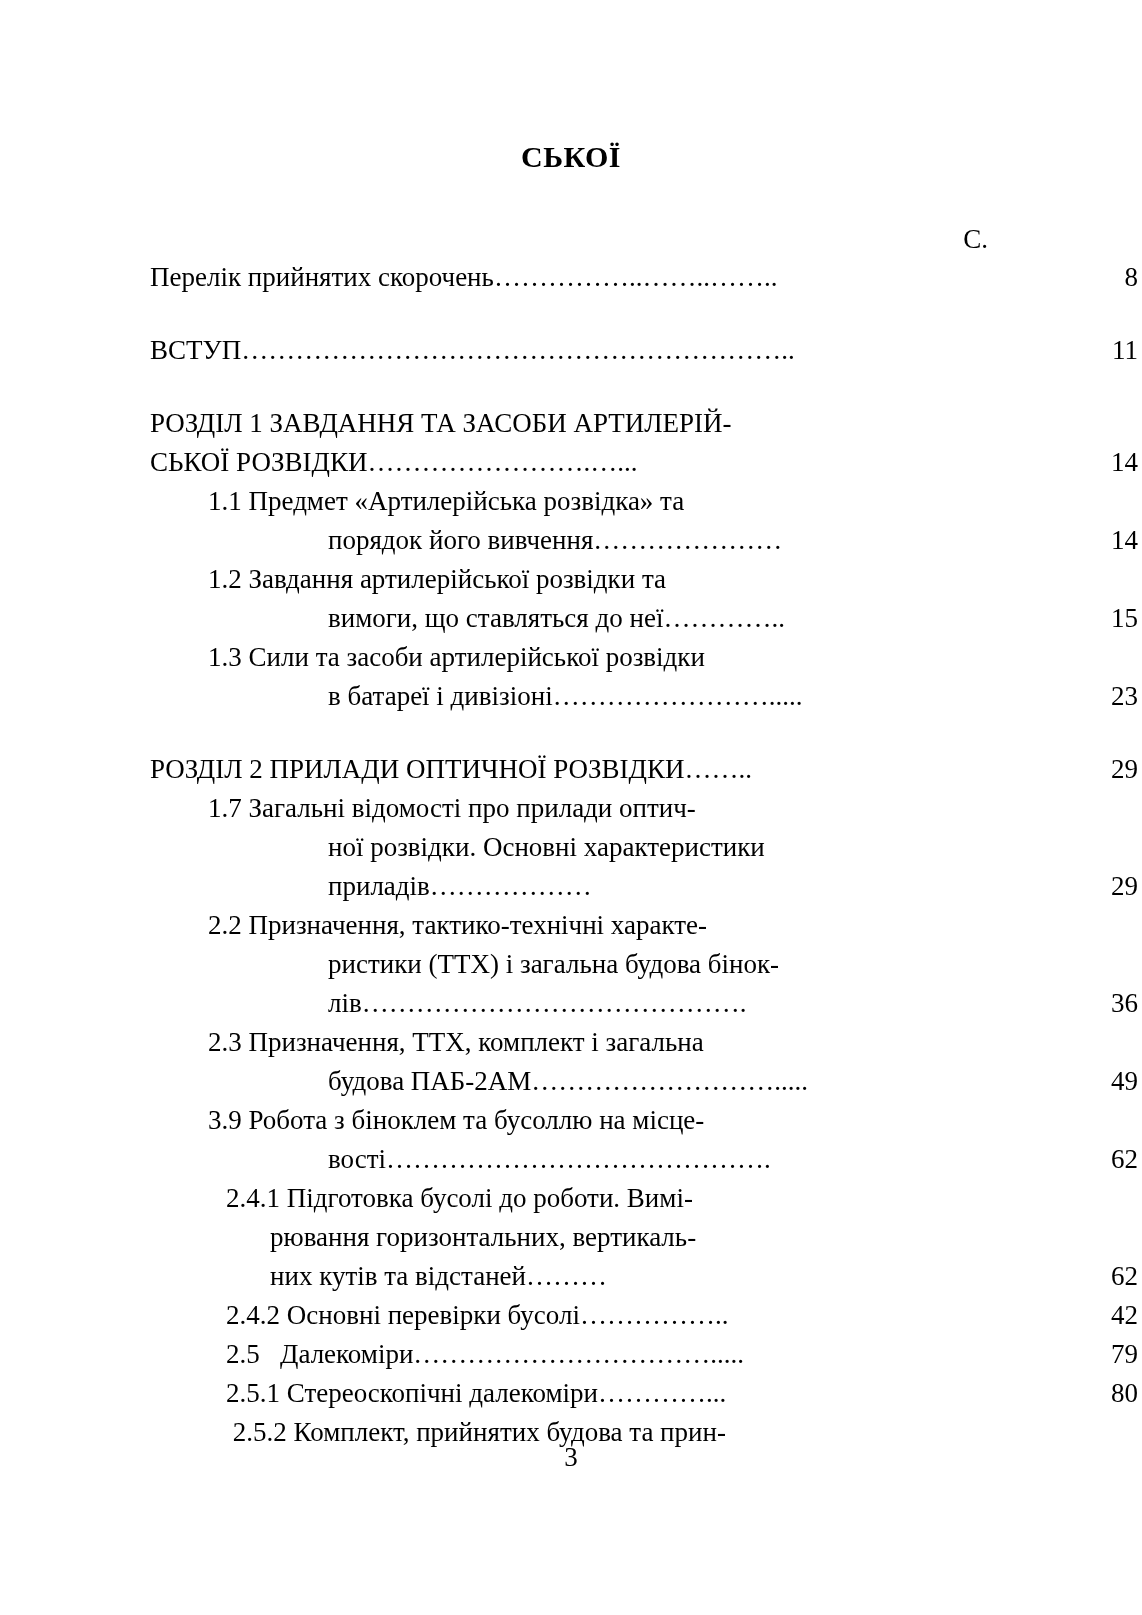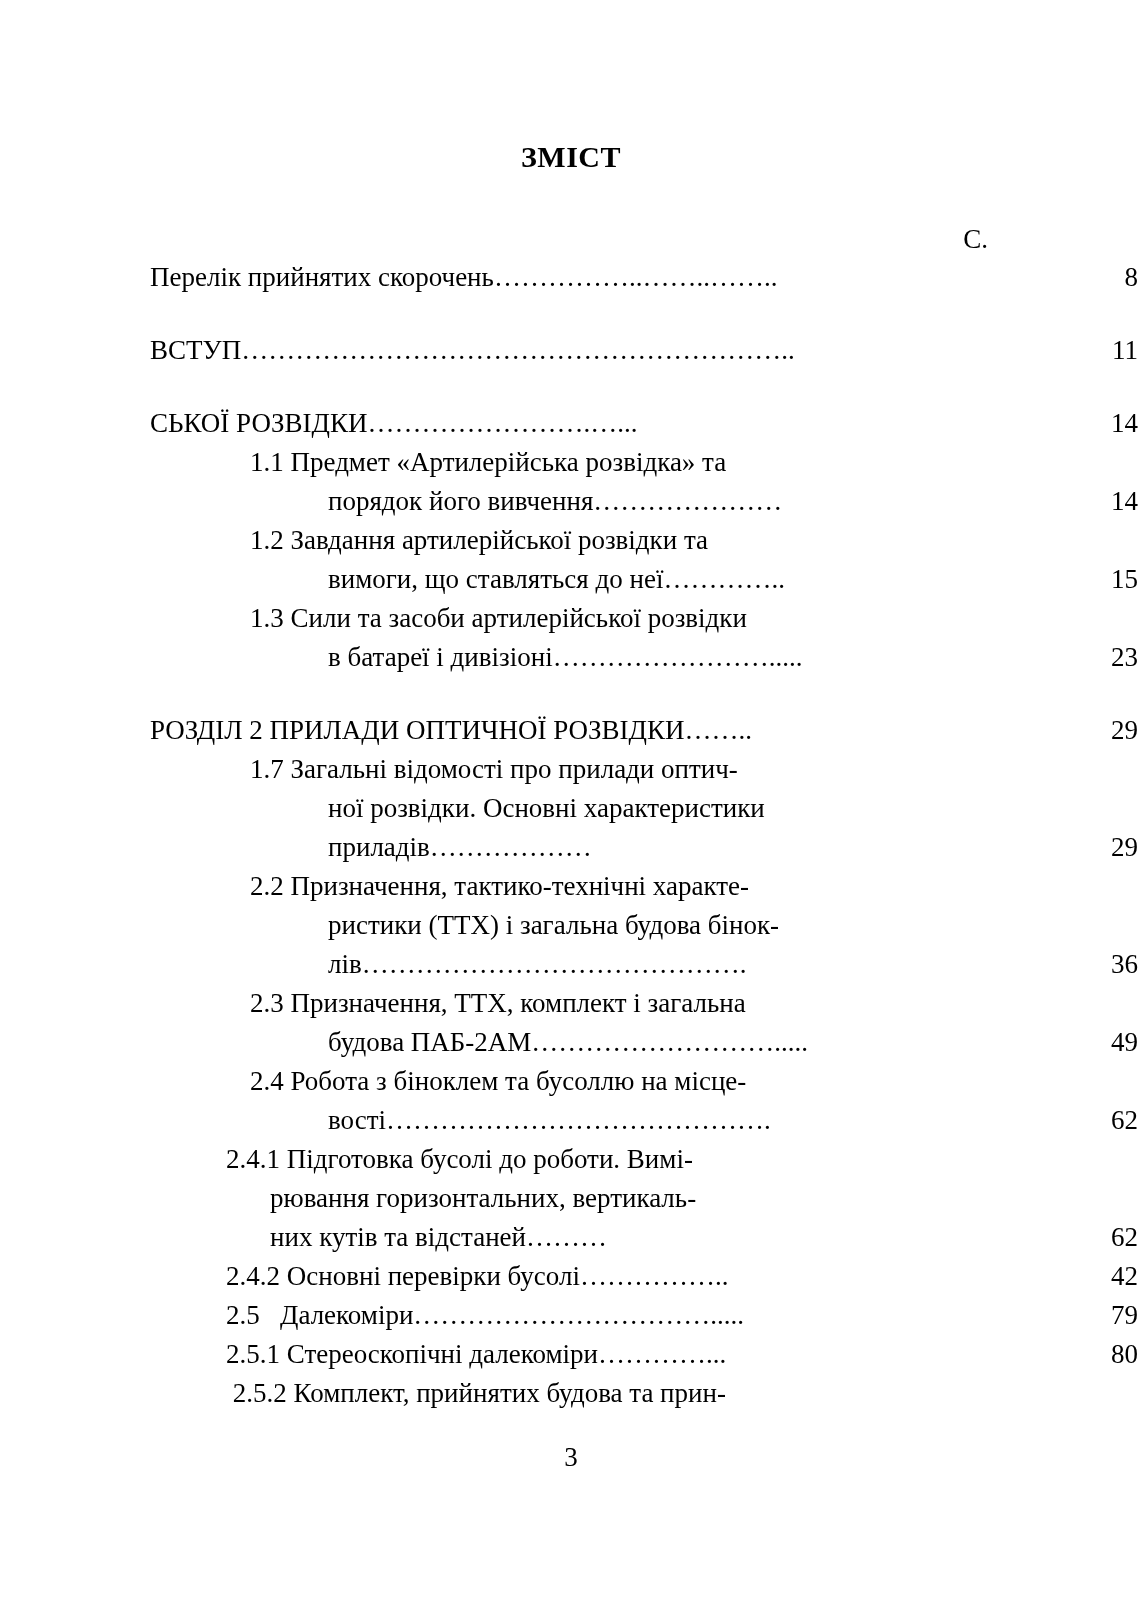--- a/index.html
+++ b/index.html
@@ -49,21 +49,21 @@
   }
   .line {
     position: relative;
     display: block;
     font-size: 27px;
     line-height: 39px;
     white-space: pre;
   }
   
   .lvl0 { margin-left: 0px; }
-  .lvl1 { margin-left: 100px; }   
+  .lvl1 { margin-left: 58px; }   
   .lvl1b { margin-left: 76px; }  
   .cont1 { margin-left: 178px; font-family: Liberation Serif, serif; }  
   .cont2 { margin-left: 120px; }
   .pagenum {
     position: absolute;
     right: -150px;
     top: 0;
     width: 120px;
     text-align: right;
     font-size: 27px;
@@ -77,34 +77,35 @@
     width: 1142px;
     text-align: center;
     font-size: 27px;
   }
 </style>
 </head>
 <body>
 
 <div class="page">
 
-  <div class="toc-title">ЗМІСТ</div>
+  <div class="toc-title">СЬКОЇ</div>
 
   <div class="col-head">С.</div>
 
   <div class="toc" id="toc-root">
       <div class="entry">
         <span class="line lvl0">Перелік прийнятих скорочень……………..……..……..<span class="pagenum">8</span></span>
       </div>
       <div class="gap-md"></div>
       <div class="entry">
         <span class="line lvl0">ВСТУП……………………………………………………..<span class="pagenum">11</span></span>
       </div>
       <div class="gap-md"></div>
       <div class="entry">
+        <span class="line lvl0">РОЗДІЛ 1 ЗАВДАННЯ ТА ЗАСОБИ АРТИЛЕРІЙ-</span>
         <span class="line lvl0">СЬКОЇ РОЗВІДКИ…………………….…...<span class="pagenum">14</span></span>
       </div>
       <div class="entry">
         <span class="line lvl1">1.1 Предмет «Артилерійська розвідка» та</span>
         <span class="line cont1">порядок його вивчення…………………<span class="pagenum">14</span></span>
       </div>
       <div class="entry">
         <span class="line lvl1">1.2 Завдання артилерійської розвідки та</span>
         <span class="line cont1">вимоги, що ставляться до неї…………..<span class="pagenum">15</span></span>
       </div>
@@ -124,21 +125,21 @@
       <div class="entry">
         <span class="line lvl1">2.2 Призначення, тактико-технічні характе-</span>
         <span class="line cont1">ристики (ТТХ) і загальна будова бінок-</span>
         <span class="line cont1">лів…………………………………….<span class="pagenum">36</span></span>
       </div>
       <div class="entry">
         <span class="line lvl1">2.3 Призначення, ТТХ, комплект і загальна</span>
         <span class="line cont1">будова ПАБ-2АМ……………………….....<span class="pagenum">49</span></span>
       </div>
       <div class="entry">
-        <span class="line lvl1">2.4 Робота з біноклем та бусоллю на місце-</span>
+        <span class="line lvl1">3.9 Робота з біноклем та бусоллю на місце-</span>
         <span class="line cont1">вості…………………………………….<span class="pagenum">62</span></span>
       </div>
       <div class="entry">
         <span class="line lvl1b">2.4.1 Підготовка бусолі до роботи. Вимі-</span>
         <span class="line cont2">рювання горизонтальних, вертикаль-</span>
         <span class="line cont2">них кутів та відстаней………<span class="pagenum">62</span></span>
       </div>
       <div class="entry">
         <span class="line lvl1b">2.4.2 Основні перевірки бусолі……………..<span class="pagenum">42</span></span>
       </div>

